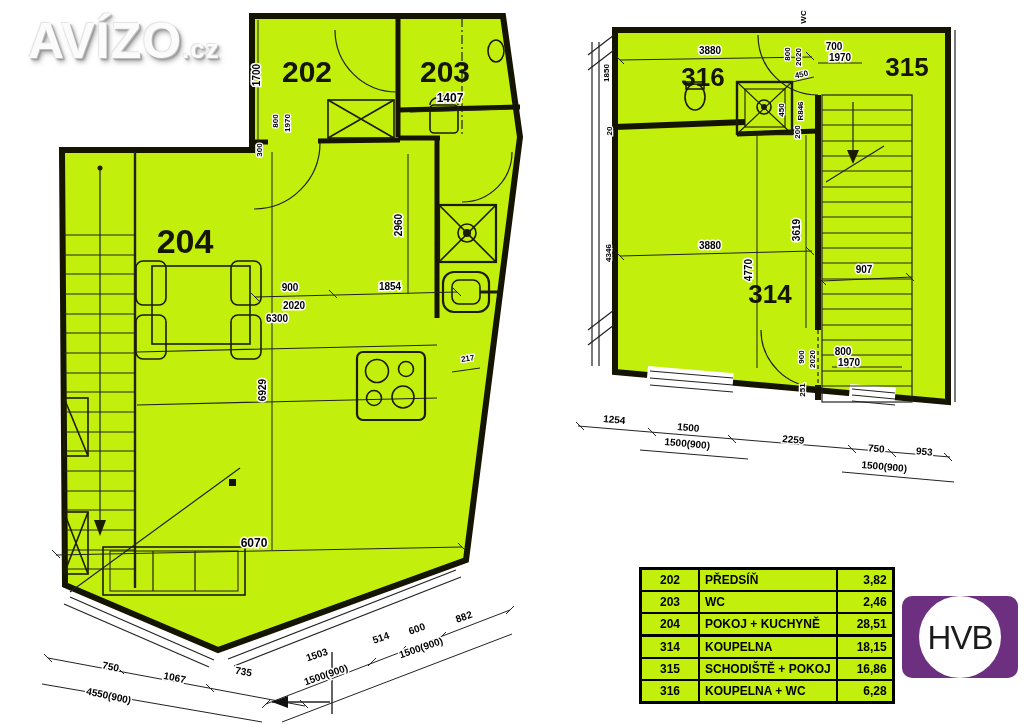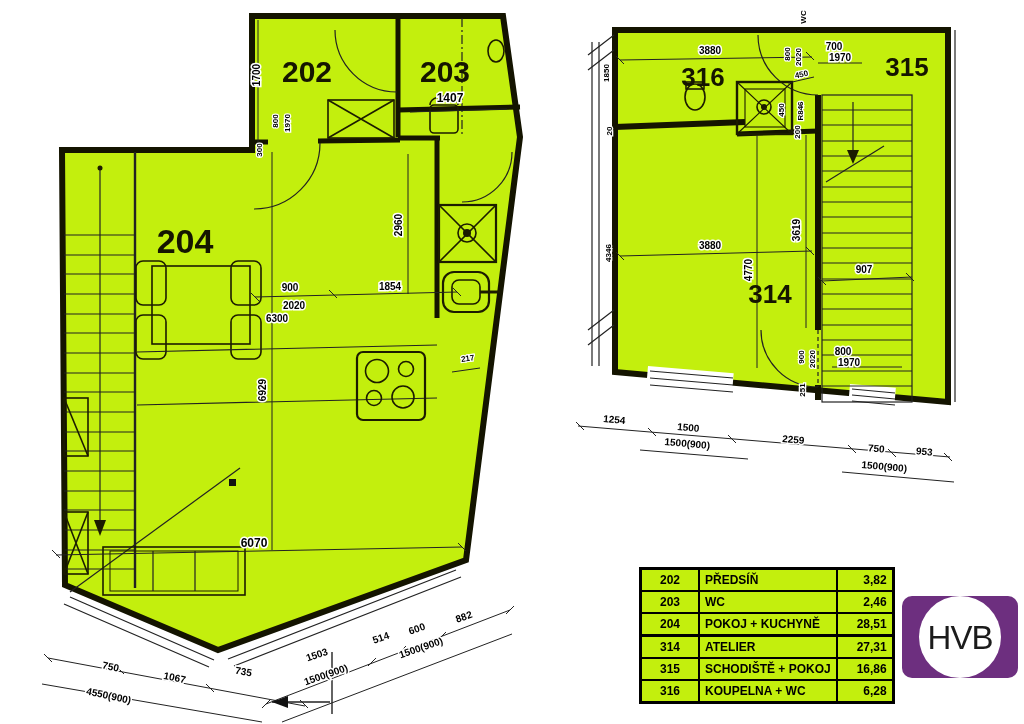--- a/index.html
+++ b/index.html
@@ -261,42 +261,45 @@
       <text class="dim" x="688" y="431" transform="rotate(5 688 431)">1500</text>
       <text class="dim" x="687" y="447" transform="rotate(5 687 447)">1500(900)</text>
       <text class="dim" x="793" y="443" transform="rotate(5 793 443)">2259</text>
       <text class="dim" x="876" y="452" transform="rotate(5 876 452)">750</text>
       <text class="dim" x="884" y="470" transform="rotate(5 884 470)">1500(900)</text>
       <text class="dim" x="924" y="455" transform="rotate(5 924 455)">953</text>
     </g>
   </g>
 </svg>
 
+  <div class="avizo">
+    <span>AVÍZO</span><span class="tld">.cz</span>
+  </div>
 
   <table class="legend">
     <tbody>
       <tr>
         <td class="c-num">202</td>
         <td class="c-name">PŘEDSÍŇ</td>
         <td class="c-area">3,82</td>
       </tr>
       <tr>
         <td class="c-num">203</td>
         <td class="c-name">WC</td>
         <td class="c-area">2,46</td>
       </tr>
       <tr>
         <td class="c-num">204</td>
         <td class="c-name">POKOJ + KUCHYNĚ</td>
         <td class="c-area">28,51</td>
       </tr>
       <tr class="floor-sep">
         <td class="c-num">314</td>
-        <td class="c-name">ATELIER</td>
-        <td class="c-area">27,31</td>
+        <td class="c-name">KOUPELNA</td>
+        <td class="c-area">18,15</td>
       </tr>
       <tr>
         <td class="c-num">315</td>
         <td class="c-name">SCHODIŠTĚ + POKOJ</td>
         <td class="c-area">16,86</td>
       </tr>
       <tr>
         <td class="c-num">316</td>
         <td class="c-name">KOUPELNA + WC</td>
         <td class="c-area">6,28</td>

